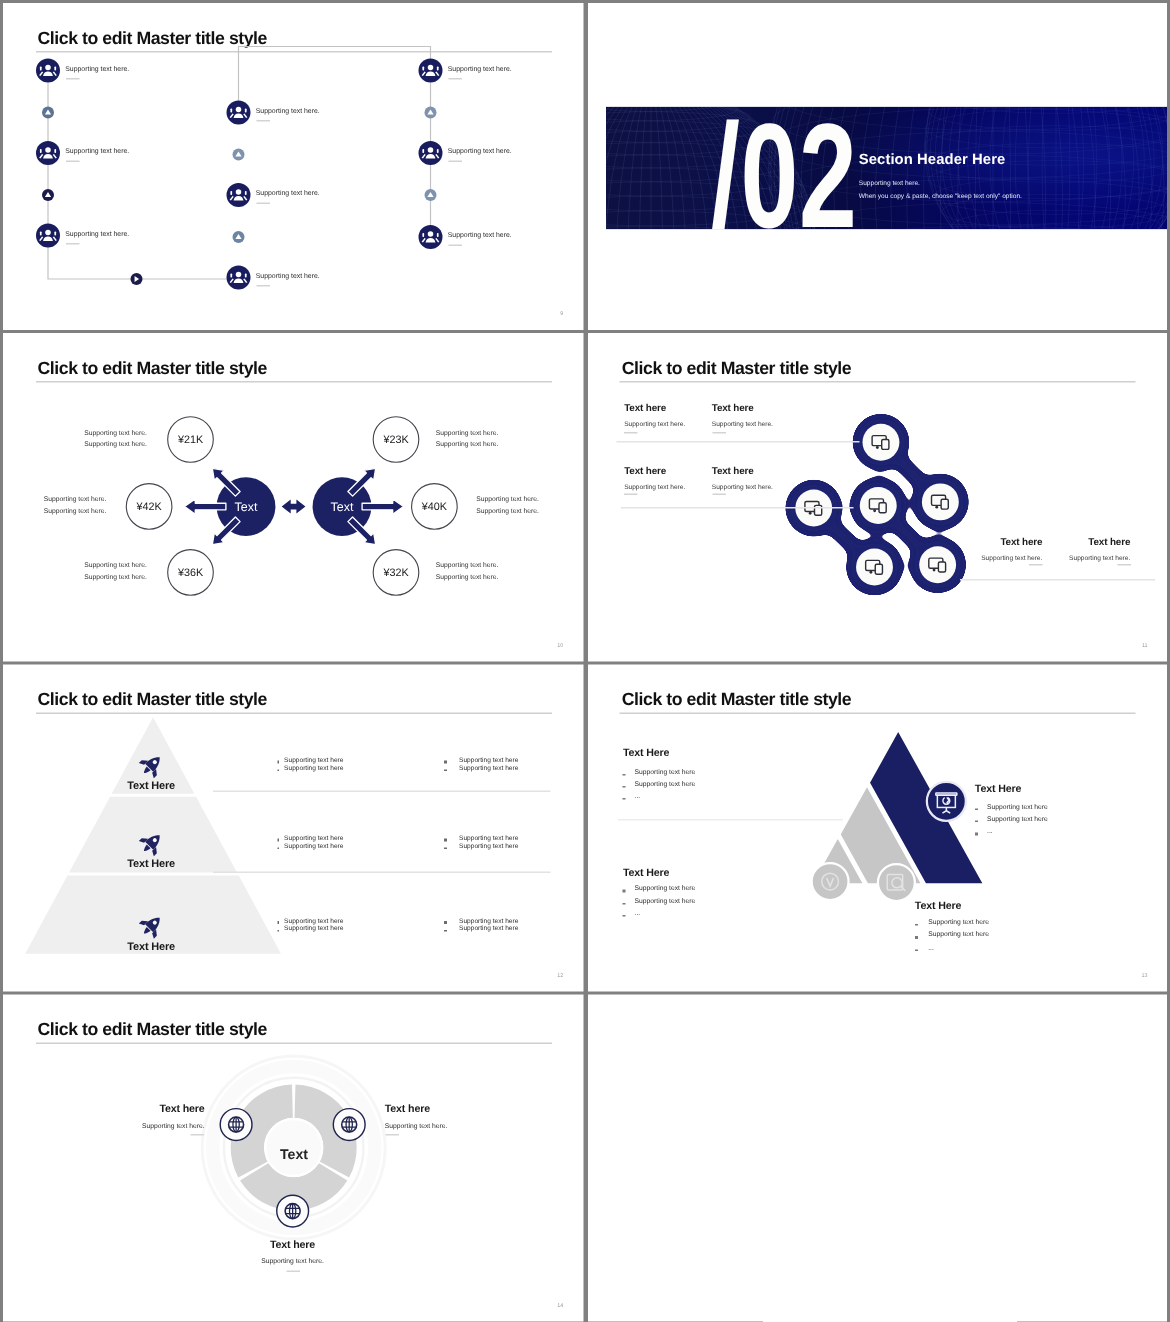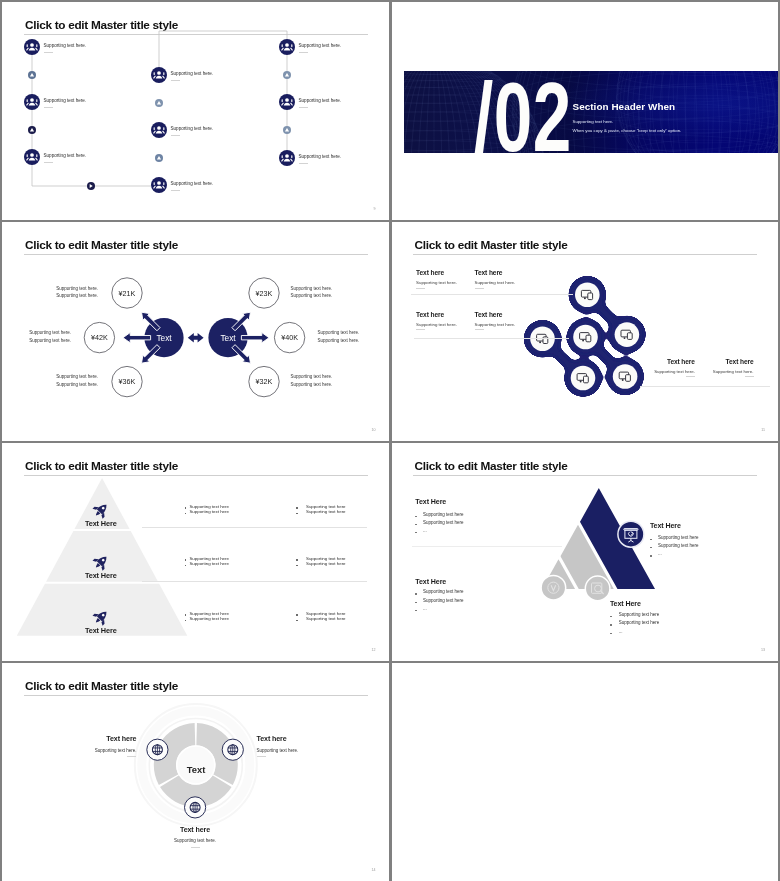--- a/index.html
+++ b/index.html
@@ -336,21 +336,21 @@
             <path d="M300.0 -62.0L295.1 -61.3L290.3 -60.1L285.5 -58.6L280.8 -56.6L276.2 -54.3L271.6 -51.6L267.2 -48.6L263.0 -45.2L258.9 -41.4L255.1 -37.4L251.4 -33.0L248.0 -28.4L244.8 -23.5L241.8 -18.4L239.2 -13.1L236.8 -7.6L234.7 -1.9L232.9 3.8L231.4 9.7L230.3 15.7L229.5 21.7L229.0 27.7L228.8 33.8L229.0 39.7L229.5 45.7L230.3 51.5L231.4 57.2L232.9 62.8L234.7 68.2L236.8 73.4L239.2 78.4L241.8 83.1L244.8 87.6L248.0 91.7L251.4 95.6L255.1 99.2L258.9 102.4L263.0 105.2L267.2 107.7L271.6 109.8L276.2 111.5L280.8 112.8L285.5 113.7L290.3 114.2L295.1 114.3L300.0 114.0" stroke="#a8c3f4" stroke-width="0.22" stroke-opacity="0.26" fill="none"></path>
             <path d="M300.0 -62.0L294.8 -61.3L289.6 -60.3L284.5 -58.8L279.4 -57.0L274.5 -54.7L269.6 -52.1L264.9 -49.1L260.4 -45.8L256.1 -42.1L251.9 -38.1L248.0 -33.8L244.3 -29.2L240.9 -24.4L237.7 -19.4L234.9 -14.1L232.3 -8.6L230.1 -3.0L228.2 2.7L226.6 8.6L225.4 14.6L224.5 20.6L224.0 26.6L223.8 32.6L224.0 38.6L224.5 44.5L225.4 50.4L226.6 56.1L228.2 61.7L230.1 67.1L232.3 72.3L234.9 77.4L237.7 82.1L240.9 86.7L244.3 90.9L248.0 94.8L251.9 98.4L256.1 101.7L260.4 104.6L264.9 107.2L269.6 109.3L274.5 111.1L279.4 112.5L284.5 113.5L289.6 114.1L294.8 114.2L300.0 114.0" stroke="#a8c3f4" stroke-width="0.22" stroke-opacity="0.26" fill="none"></path>
             <path d="M300.0 -62.0L294.5 -61.4L289.1 -60.4L283.6 -59.1L278.3 -57.3L273.1 -55.1L268.0 -52.6L263.0 -49.7L258.2 -46.4L253.6 -42.8L249.3 -38.9L245.1 -34.6L241.2 -30.1L237.6 -25.4L234.3 -20.4L231.3 -15.1L228.6 -9.7L226.3 -4.1L224.2 1.6L222.6 7.4L221.3 13.4L220.4 19.3L219.8 25.4L219.6 31.4L219.8 37.4L220.4 43.3L221.3 49.2L222.6 54.9L224.2 60.5L226.3 66.0L228.6 71.3L231.3 76.3L234.3 81.1L237.6 85.7L241.2 90.0L245.1 94.0L249.3 97.7L253.6 101.0L258.2 104.0L263.0 106.6L268.0 108.9L273.1 110.7L278.3 112.2L283.6 113.3L289.1 113.9L294.5 114.2L300.0 114.0" stroke="#a8c3f4" stroke-width="0.22" stroke-opacity="0.26" fill="none"></path>
             <path d="M300.0 -62.0L294.3 -61.5L288.6 -60.6L283.0 -59.3L277.4 -57.6L272.0 -55.6L266.7 -53.1L261.5 -50.3L256.5 -47.1L251.7 -43.5L247.2 -39.7L242.9 -35.5L238.8 -31.1L235.1 -26.4L231.6 -21.4L228.5 -16.2L225.7 -10.9L223.2 -5.3L221.1 0.4L219.4 6.2L218.1 12.1L217.1 18.1L216.5 24.1L216.3 30.1L216.5 36.1L217.1 42.0L218.1 47.9L219.4 53.7L221.1 59.3L223.2 64.8L225.7 70.1L228.5 75.2L231.6 80.1L235.1 84.7L238.8 89.0L242.9 93.1L247.2 96.8L251.7 100.2L256.5 103.3L261.5 106.0L266.7 108.3L272.0 110.3L277.4 111.8L283.0 113.0L288.6 113.7L294.3 114.1L300.0 114.0" stroke="#a8c3f4" stroke-width="0.22" stroke-opacity="0.26" fill="none"></path>
             <path d="M300.0 -62.0L294.1 -61.6L288.3 -60.8L282.5 -59.6L276.8 -58.0L271.2 -56.0L265.7 -53.6L260.4 -50.9L255.3 -47.8L250.4 -44.3L245.7 -40.5L241.2 -36.4L237.1 -32.1L233.2 -27.4L229.7 -22.5L226.5 -17.4L223.6 -12.0L221.0 -6.5L218.9 -0.9L217.1 4.9L215.7 10.8L214.7 16.7L214.1 22.7L213.9 28.7L214.1 34.7L214.7 40.7L215.7 46.6L217.1 52.4L218.9 58.1L221.0 63.6L223.6 68.9L226.5 74.1L229.7 79.0L233.2 83.7L237.1 88.1L241.2 92.2L245.7 96.0L250.4 99.5L255.3 102.6L260.4 105.4L265.7 107.8L271.2 109.8L276.8 111.5L282.5 112.7L288.3 113.6L294.1 114.0L300.0 114.0" stroke="#a8c3f4" stroke-width="0.22" stroke-opacity="0.26" fill="none"></path>
             <path d="M300.0 -62.0L294.0 -61.7L288.1 -61.0L282.2 -59.9L276.4 -58.4L270.7 -56.5L265.1 -54.2L259.7 -51.5L254.5 -48.5L249.5 -45.1L244.8 -41.4L240.3 -37.4L236.0 -33.1L232.1 -28.5L228.5 -23.6L225.2 -18.5L222.3 -13.3L219.7 -7.8L217.5 -2.2L215.7 3.6L214.3 9.4L213.3 15.4L212.7 21.4L212.5 27.4L212.7 33.4L213.3 39.3L214.3 45.3L215.7 51.1L217.5 56.8L219.7 62.3L222.3 67.7L225.2 72.9L228.5 77.9L232.1 82.6L236.0 87.1L240.3 91.3L244.8 95.1L249.5 98.7L254.5 101.9L259.7 104.8L265.1 107.3L270.7 109.4L276.4 111.1L282.2 112.4L288.1 113.4L294.0 113.9L300.0 114.0" stroke="#a8c3f4" stroke-width="0.22" stroke-opacity="0.26" fill="none"></path>
           </g>
         <rect width="389" height="82" fill="url(#gl2)"></rect>
       </svg>
       <div class="bignum">/02</div>
-      <div class="sechdr">Section Header When</div>
+      <div class="sechdr">Section Header Here</div>
       <div class="secl1">Supporting text here.</div>
       <div class="secl2">When you copy &amp; paste, choose "keep text only" option.</div>
     </div>
   </div>
 
   <div class="slide">
     <div class="stitle">Click to edit Master title style</div>
     <div class="srule"></div>
     <svg class="s3svg" width="389" height="220" viewBox="0 0 389 220">
       <g class="s3-circles">

